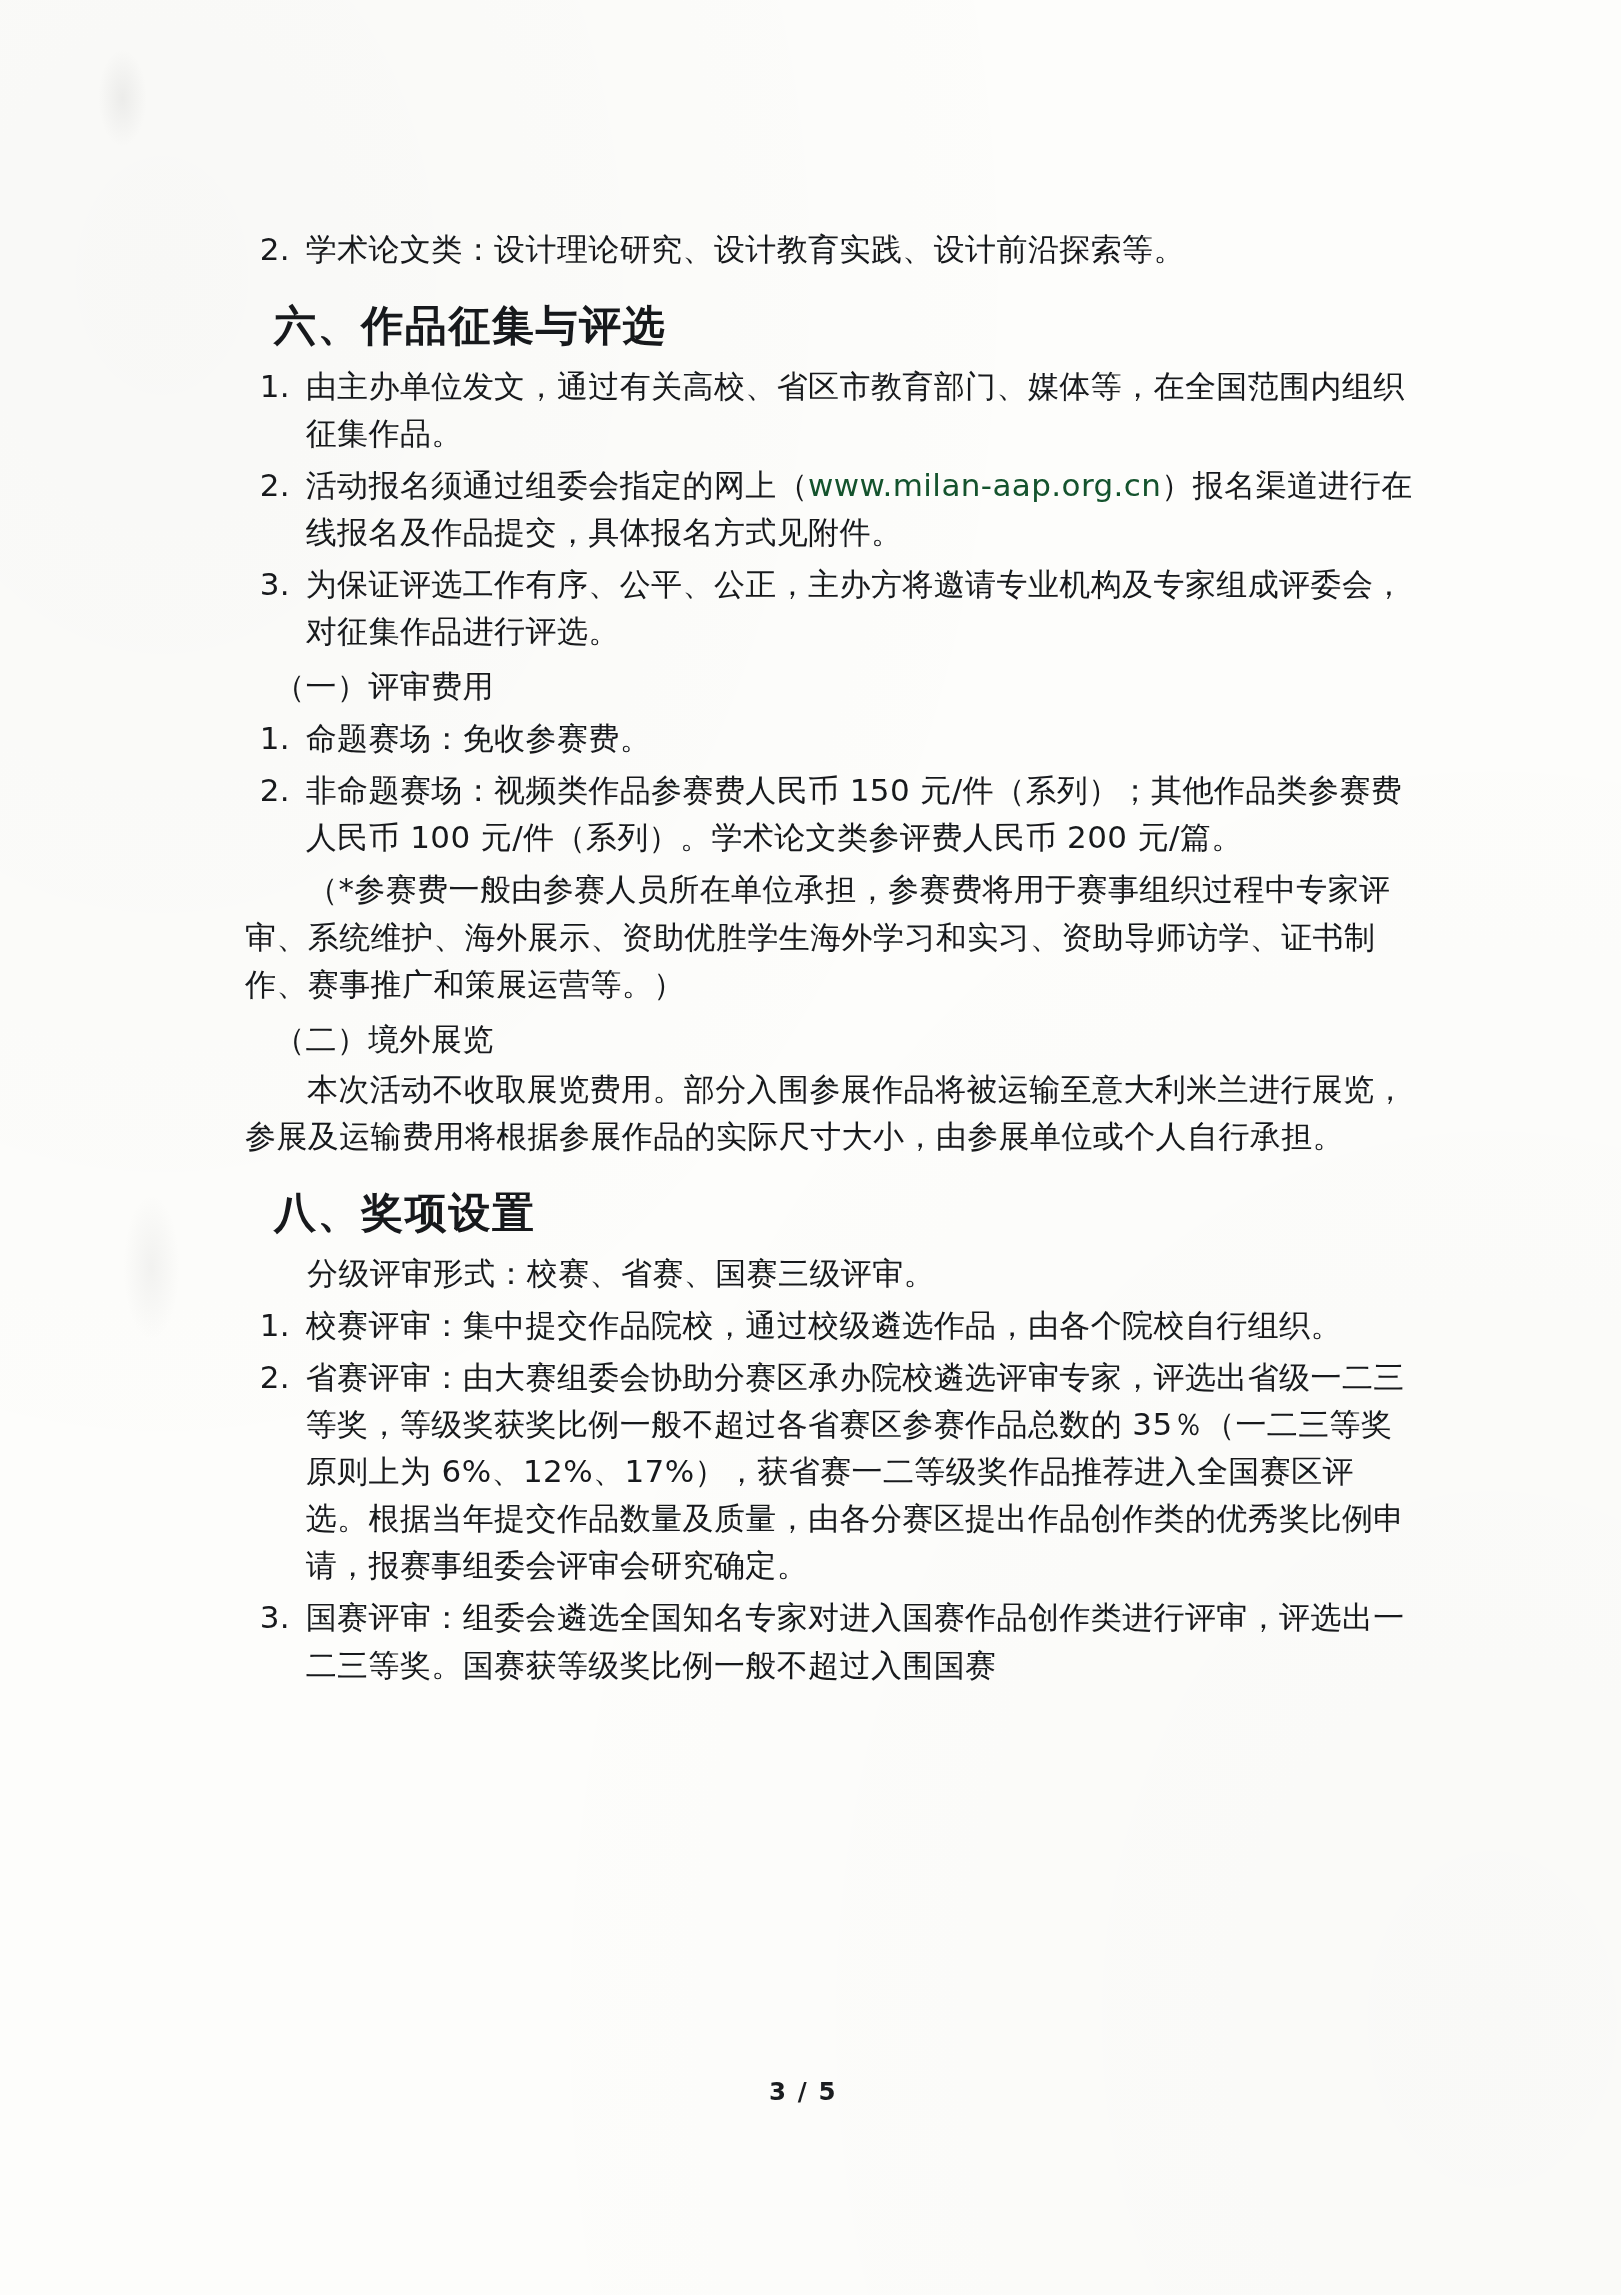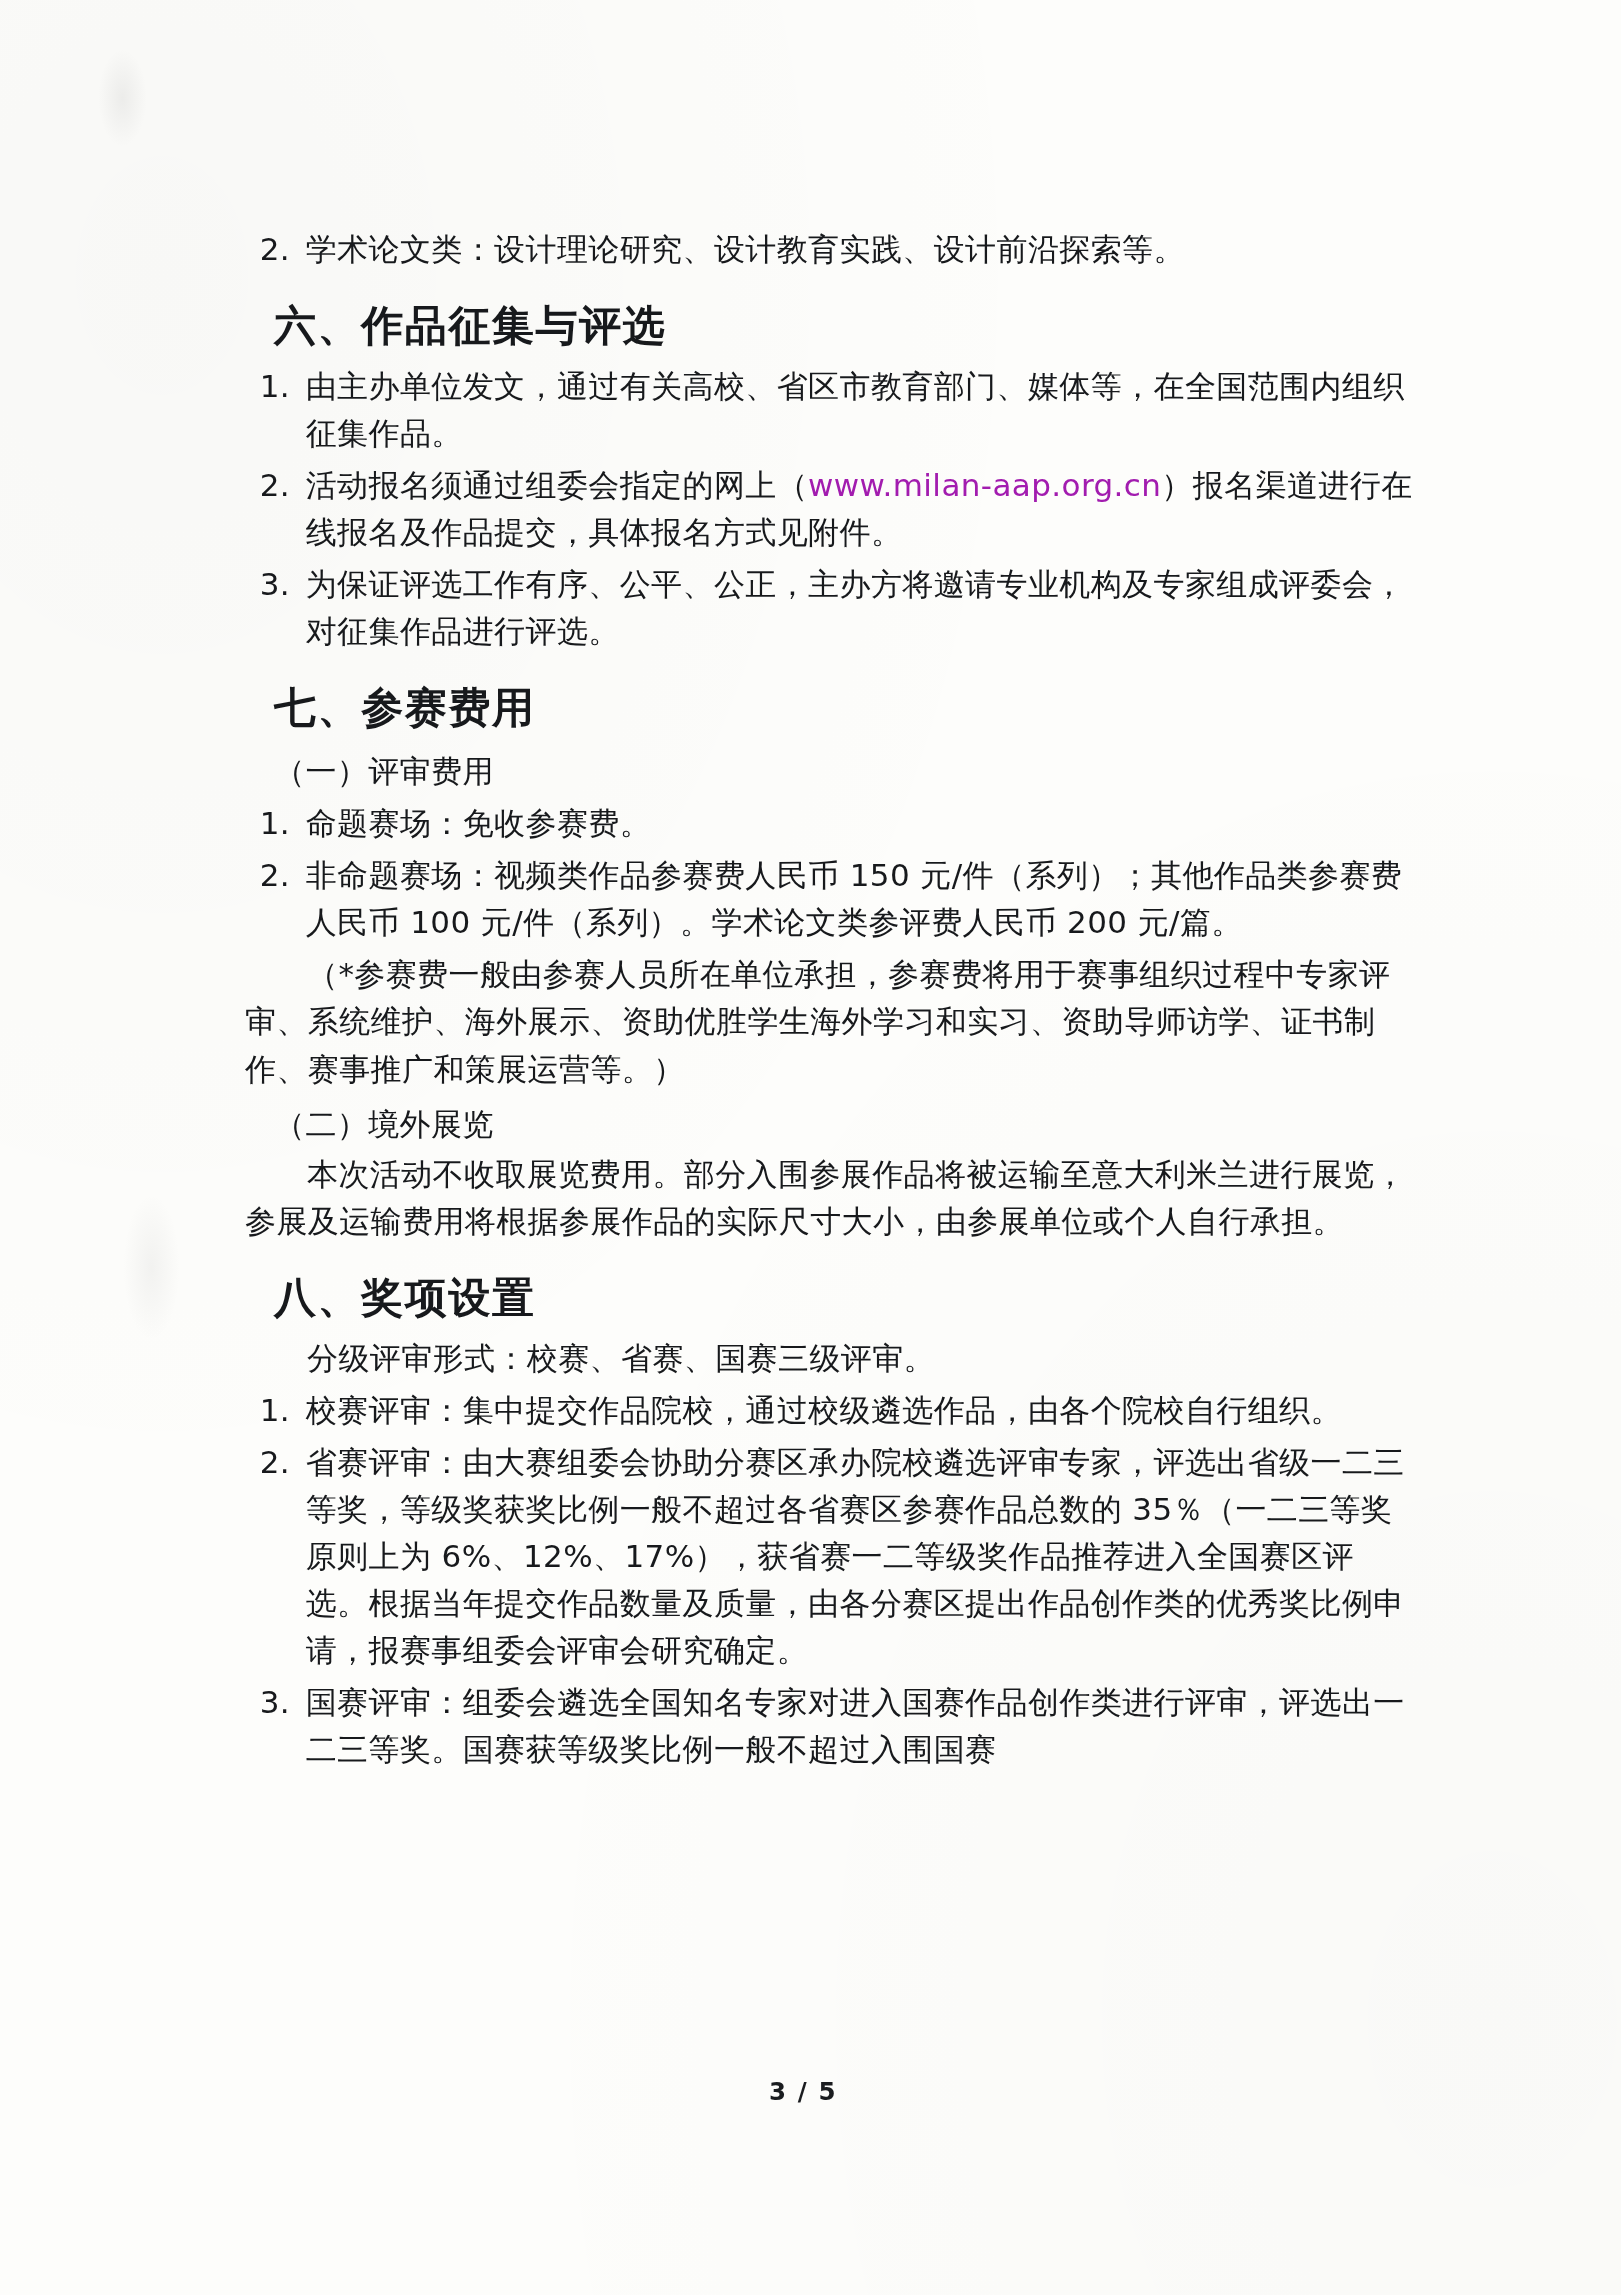--- a/index.html
+++ b/index.html
@@ -66,21 +66,21 @@
     text-align: left;
   }
   .item .body {
     flex: 1 1 auto;
   }
   .para {
     margin: 3px 0;
     text-indent: 62px;
   }
   .link {
-    color: #a21caf;
+    color: #14532d;
     text-decoration: none;
     border-bottom: 0.8px solid transparent;
   }
   .lat {
     font-family: "DejaVu Sans", "Liberation Sans", sans-serif;
   }
   .footer {
     position: absolute;
     left: 0;
     right: 16px;
@@ -136,23 +136,20 @@
     <div class="item">
       <span class="marker">2.</span>
       <span class="body"><span>活动报名须通过组委会指定的网上（</span><a class="link lat" href="#">www.milan-aap.org.cn</a><span>）报名渠道进行在线报名及作品提交，具体报名方式见附件。</span></span>
     </div>
 
     <div class="item">
       <span class="marker">3.</span>
       <span class="body">为保证评选工作有序、公平、公正，主办方将邀请专业机构及专家组成评委会，对征集作品进行评选。</span>
     </div>
 
-    <div class="heading">
-      <span class="num">七、</span><span>参赛费用</span>
-    </div>
 
     <div class="subheading">（一）评审费用</div>
 
     <div class="item">
       <span class="marker">1.</span>
       <span class="body">命题赛场：免收参赛费。</span>
     </div>
 
     <div class="item">
       <span class="marker">2.</span>

